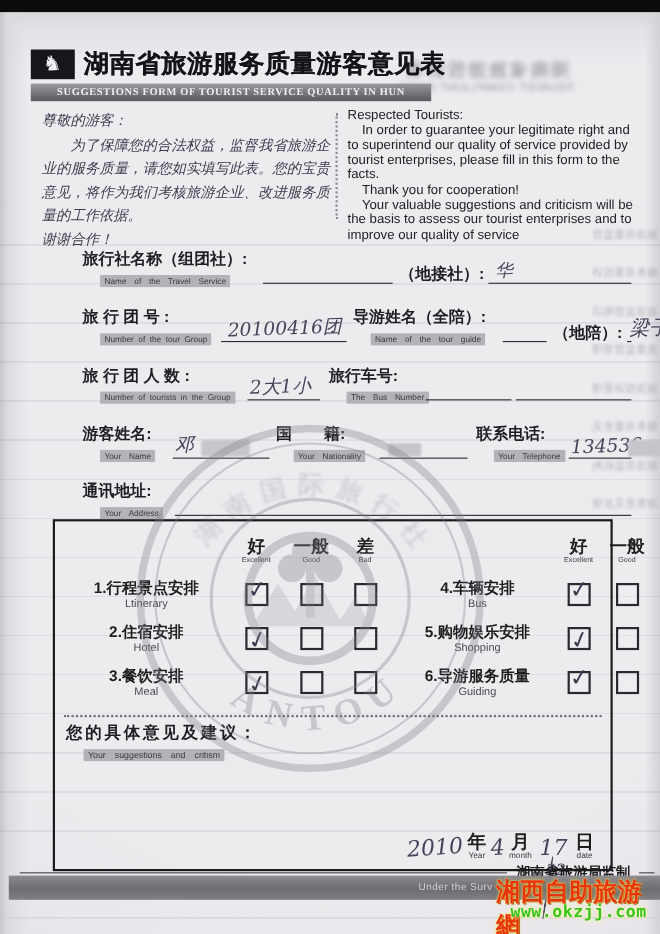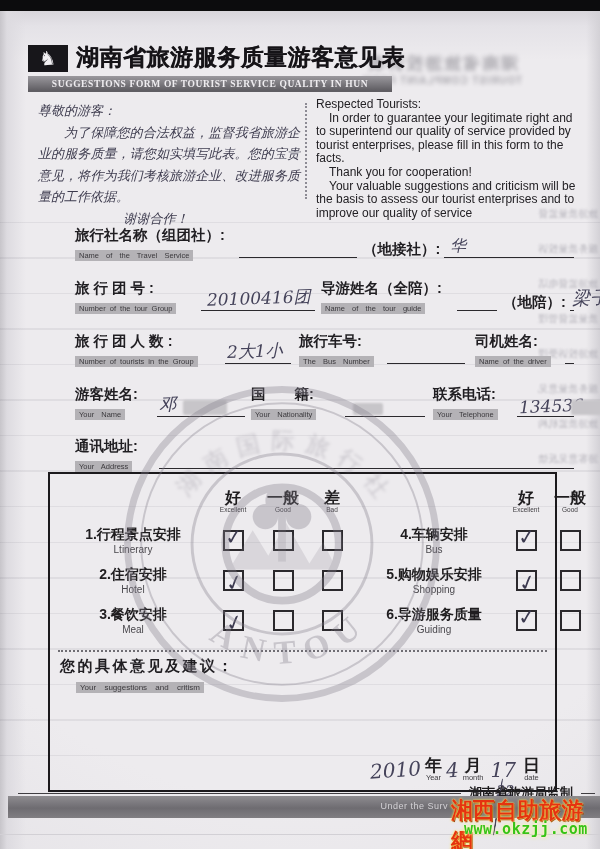--- a/index.html
+++ b/index.html
@@ -20,32 +20,32 @@
   .hdr-title{position:absolute;left:76px;top:42px;font-size:23px;font-weight:bold;letter-spacing:.5px;
         color:#151317;z-index:2;text-shadow:.4px .4px 0 #2a282c;}
   .hdr-sub{position:absolute;left:28px;top:76px;width:364px;height:16px;z-index:2;
         background:linear-gradient(180deg,#9b999e 0,#605e63 90%);
         font-family:"Liberation Serif",serif;font-weight:bold;font-size:9.5px;color:#efedf0;
         letter-spacing:.6px;display:flex;align-items:center;justify-content:center;}
   
   .intro-cn{position:absolute;left:38px;top:100px;width:262px;z-index:2;
         font-family:"DejaVu Serif",serif;font-style:italic;font-size:13px;line-height:21.5px;color:#3d3b4e;}
   .intro-cn .body{text-indent:2em;text-align:justify;}
-  .intro-cn .thanks{text-align:center;padding-right:26px;}
+  .intro-cn .thanks{text-align:left;padding-right:26px;}
   .intro-divider{position:absolute;left:305px;top:103px;height:96px;border-left:2px dotted #8d8b94;z-index:2;}
   .intro-en{position:absolute;left:316px;top:98px;width:266px;z-index:2;font-size:12px;line-height:13.6px;color:#232125;}
   .intro-en p{margin:0;text-indent:13px;}
   .intro-en p.sal{text-indent:0;}
   
   .frow{position:absolute;left:75px;right:24px;display:flex;align-items:flex-end;z-index:2;}
   .lblk{display:flex;flex-direction:column;align-items:flex-start;flex:none;}
   .cn{font-size:14.5px;font-weight:bold;white-space:nowrap;color:#201e22;}
   .cn2{font-size:14.5px;font-weight:bold;white-space:nowrap;color:#201e22;margin:0 2px 2px 4px;flex:none;text-align:center;}
   .en-strip{display:inline-block;margin-top:5px;background:#b4b2b6;color:#3b393d;
-        font-size:7.5px;line-height:9px;padding:1px 4px;word-spacing:5px;white-space:nowrap;}
+        font-size:7.5px;line-height:9px;padding:1px 4px;word-spacing:5px;white-space:nowrap;margin-left:16px;}
   .ul{border-bottom:1.5px solid #2b292d;height:1px;flex:none;position:relative;margin:0 2px 3px 2px;}
   .ul.grow{flex:1;}
   .hand{font-family:"DejaVu Serif",serif;font-style:italic;color:#45435a;}
   .hand-abs{position:absolute;bottom:0;left:6px;font-size:16px;white-space:nowrap;transform:rotate(-2deg);}
   .censor{position:absolute;bottom:1px;background:#c7c5c9;filter:blur(1.2px);border-radius:2px;height:15px;}
   
   .rbox{position:absolute;left:48px;top:472px;width:505px;height:316px;border:2px solid #1b191c;z-index:2;}
   .rgrids{position:absolute;top:6px;left:8px;right:2px;display:flex;}
   .rgrid{display:grid;grid-auto-rows:40px;}
   .rgrid.left{grid-template-columns:150px 50px 50px 48px;}
@@ -178,24 +178,20 @@
       <span class="en-strip" style="word-spacing:2px;">Number of tourists in the Group</span>
     </div>
     <span class="ul" style="width:66px;">
       <span class="hand hand-abs" style="font-size:17px;left:2px;">2大1小</span>
     </span>
     <div class="lblk" style="width:86px;margin-left:6px;">
       <span class="cn">旅行车号:</span>
       <span class="en-strip">The Bus Number</span>
     </div>
     <span class="ul" style="width:78px;"></span>
-    <div class="lblk" style="width:88px;margin-left:8px;">
-      <span class="cn">司机姓名:</span>
-      <span class="en-strip" style="word-spacing:2px;">Name of the driver</span>
-    </div>
     <span class="ul grow"></span>
   </div>
 
   <div class="frow" style="top:372px;height:48px;">
     <div class="lblk" style="width:80px;">
       <span class="cn">游客姓名:</span>
       <span class="en-strip">Your Name</span>
     </div>
     <span class="ul" style="width:88px;">
       <span class="hand hand-abs" style="left:2px;font-size:17px;">邓</span>

